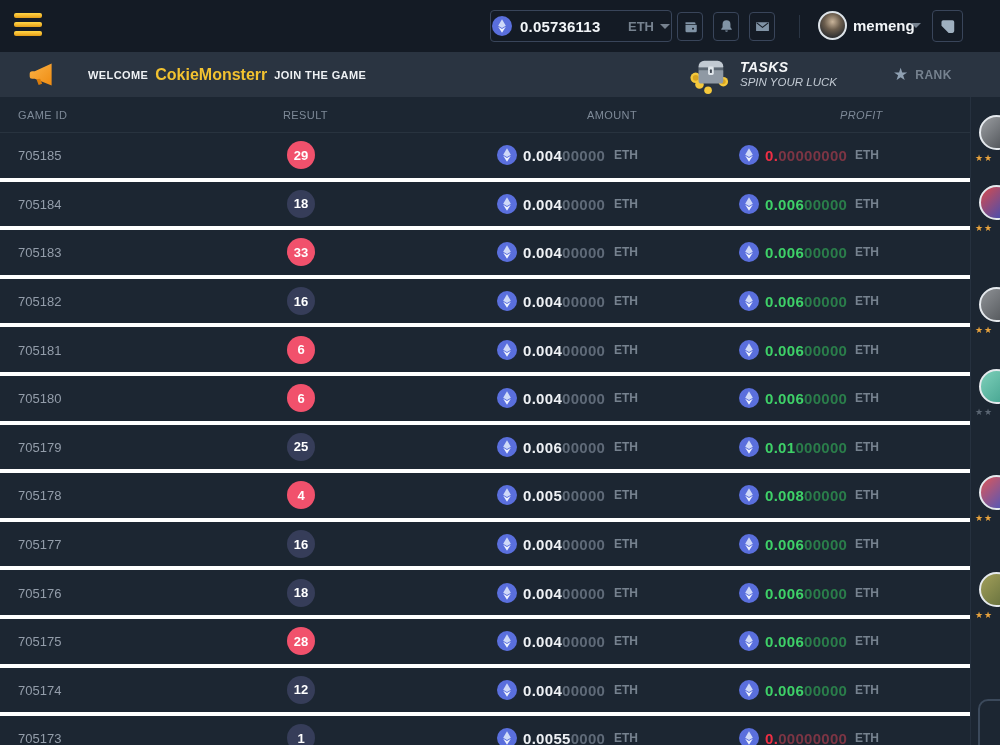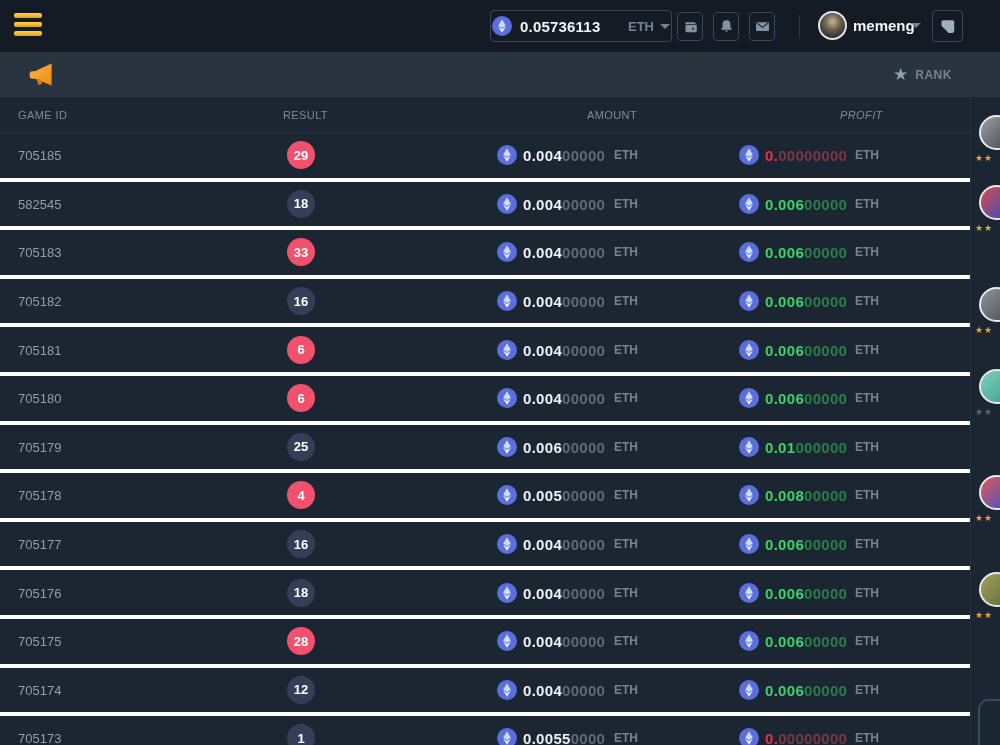--- a/index.html
+++ b/index.html
@@ -131,21 +131,45 @@
   <svg class="megaphone" viewBox="0 0 32 32">
     <defs>
         <linearGradient id="mg" x1="0" y1="0" x2="1" y2="1">
       <stop offset="0" stop-color="#fbb347"></stop>
           <stop offset="1" stop-color="#ef8c12"></stop>
         </linearGradient>
       </defs>
     <path fill="url(#mg)" d="M28 3 8 12H5a3 3 0 0 0-3 3v3a3 3 0 0 0 3 3h3l20 8z"></path>
     <path fill="#d97c0c" d="M10 21.5l2.6 7 4.2-1.4-2.4-6z"></path>
   </svg>
-
+  <div class="welcome">
+    <span class="w-pre">WELCOME</span>
+    <span class="w-name">CokieMonsterr</span>
+    <span class="w-suf">JOIN THE GAME</span>
+  </div>
+
+  <div class="tasks">
+    <svg class="chest" viewBox="0 0 44 42">
+      <circle cx="8" cy="24" r="5.5" fill="#f5c93c"></circle>
+        <circle cx="8" cy="24" r="3" fill="#d9a520"></circle>
+      <circle cx="12" cy="31" r="4.5" fill="#f5c93c"></circle>
+      <circle cx="37" cy="28" r="5" fill="#f5c93c"></circle>
+        <circle cx="37" cy="28" r="2.6" fill="#d9a520"></circle>
+      <circle cx="21" cy="37" r="4" fill="#f5c93c"></circle>
+      <rect x="11" y="6" width="26" height="12" rx="6" fill="#c2cad2"></rect>
+      <rect x="11" y="14" width="26" height="16" rx="3" fill="#8f99a4"></rect>
+      <rect x="11" y="13" width="26" height="3" fill="#5d6873"></rect>
+      <rect x="21" y="12" width="6" height="9" rx="1.5" fill="#dfe5ea"></rect>
+      <rect x="23" y="15" width="2" height="4" rx="1" fill="#3c4550"></rect>
+    </svg>
+    <div>
+      <div class="tasks-title">TASKS</div>
+      <div class="tasks-sub">SPIN YOUR LUCK</div>
+    </div>
+  </div>
 
   <div class="rank">
     <span class="rank-star">★</span>
     <span class="rank-label">RANK</span>
   </div>
 </div>
 
 <div class="thead">
   <span class="th-gameid">GAME ID</span>
   <span class="th-result">RESULT</span>
@@ -171,21 +195,21 @@
         <circle cx="12" cy="12" r="12" fill="#5a6fdd"></circle>
         <path d="M12 4l4.6 7.6L12 14.4 7.4 11.6Z" fill="#cfd9f8"></path>
         <path d="M12 15.7l4.6-2.9L12 20.2l-4.6-7.4Z" fill="#eef2fe"></path>
       </svg>
     </span>
     <span class="val profit-value loss"><span>0.</span><span class="dim">00000000</span></span>
     <span class="eth-label pft-eth">ETH</span>
   </div>
 
   <div class="game-row">
-    <span class="gid">582545</span>
+    <span class="gid">705184</span>
     <span class="badge badge-dark">18</span>
     <span class="amt-coin">
       <svg class="coin" viewBox="0 0 24 24">
         <circle cx="12" cy="12" r="12" fill="#5a6fdd"></circle>
         <path d="M12 4l4.6 7.6L12 14.4 7.4 11.6Z" fill="#cfd9f8"></path>
         <path d="M12 15.7l4.6-2.9L12 20.2l-4.6-7.4Z" fill="#eef2fe"></path>
       </svg>
     </span>
     <span class="val amount-value"><span>0.004</span><span class="dim">00000</span></span>
     <span class="eth-label amt-eth">ETH</span>

